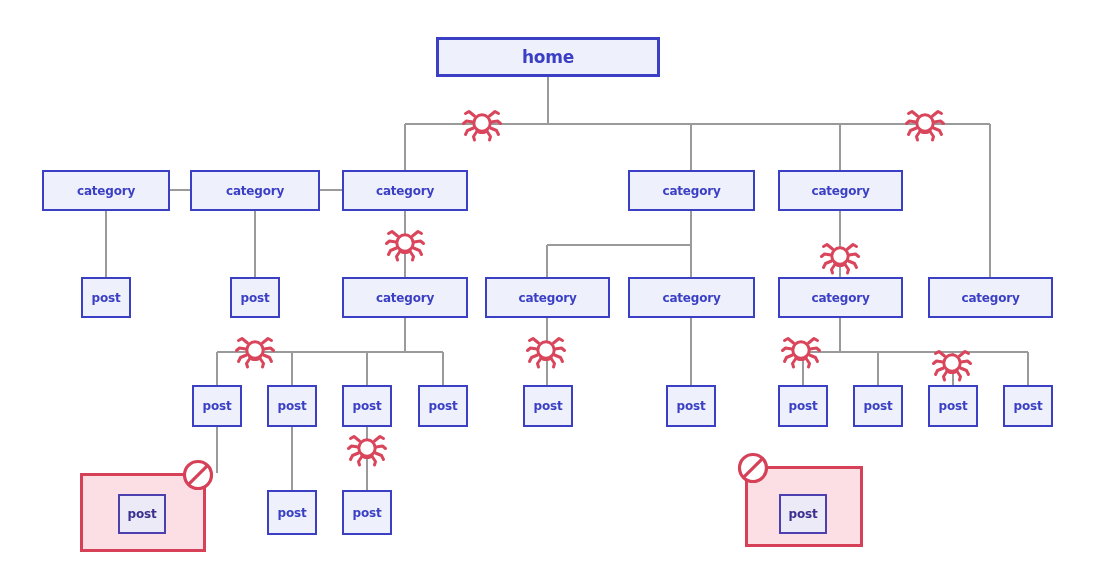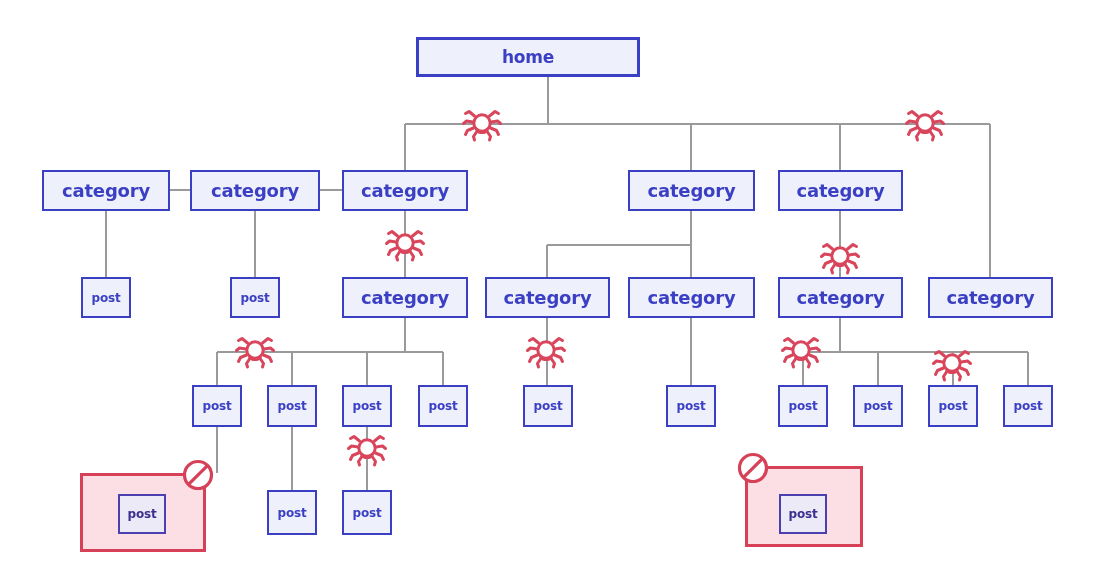--- a/index.html
+++ b/index.html
@@ -35,21 +35,21 @@
     color: #3b3fc4;
     font-weight: bold;
     letter-spacing: -0.2px;
     z-index: 3;
   }
   .node.home {
     font-size: 17px;
     border-width: 3px;
   }
   .node.category {
-    font-size: 18px;
+    font-size: 12px;
   }
   .node.post {
     font-size: 12px;
   }
   .blocked-group {
     position: absolute;
     box-sizing: border-box;
     background: #fbdfe4;
     border: 3px solid #d64158;
     z-index: 2;
@@ -118,21 +118,21 @@
           <circle cx="17" cy="17" r="13.5" fill="#ffffff" stroke="#d64158" stroke-width="3.2"></circle>
           <line x1="7.8" y1="26.2" x2="26.2" y2="7.8" stroke="#d64158" stroke-width="3.2" stroke-linecap="butt"></line>
         </svg></div>
       <div class="blocked-group" style="left: 745px; top: 466px; width: 118px; height: 81px; background: rgb(251, 223, 228); border-color: rgb(214, 65, 88);"></div>
       <div class="prohibited-icon" style="left: 736px; top: 451px; width: 34px; height: 34px;"><svg width="34" height="34" viewBox="0 0 34 34">
           <circle cx="17" cy="17" r="13.5" fill="#ffffff" stroke="#d64158" stroke-width="3.2"></circle>
           <line x1="7.8" y1="26.2" x2="26.2" y2="7.8" stroke="#d64158" stroke-width="3.2" stroke-linecap="butt"></line>
         </svg></div>
     </div>
   <div id="nodes-layer">
-      <div class="node home" style="left: 416px; top: 37px; width: 224px; height: 40px;">
+      <div class="node home" style="left: 436px; top: 37px; width: 224px; height: 40px;">
         <span>home</span>
       </div>
       <div class="node category" style="left: 42px; top: 170px; width: 128px; height: 41px;">
         <span>category</span>
       </div>
       <div class="node category" style="left: 190px; top: 170px; width: 130px; height: 41px;">
         <span>category</span>
       </div>
       <div class="node category" style="left: 342px; top: 170px; width: 126px; height: 41px;">
         <span>category</span>

